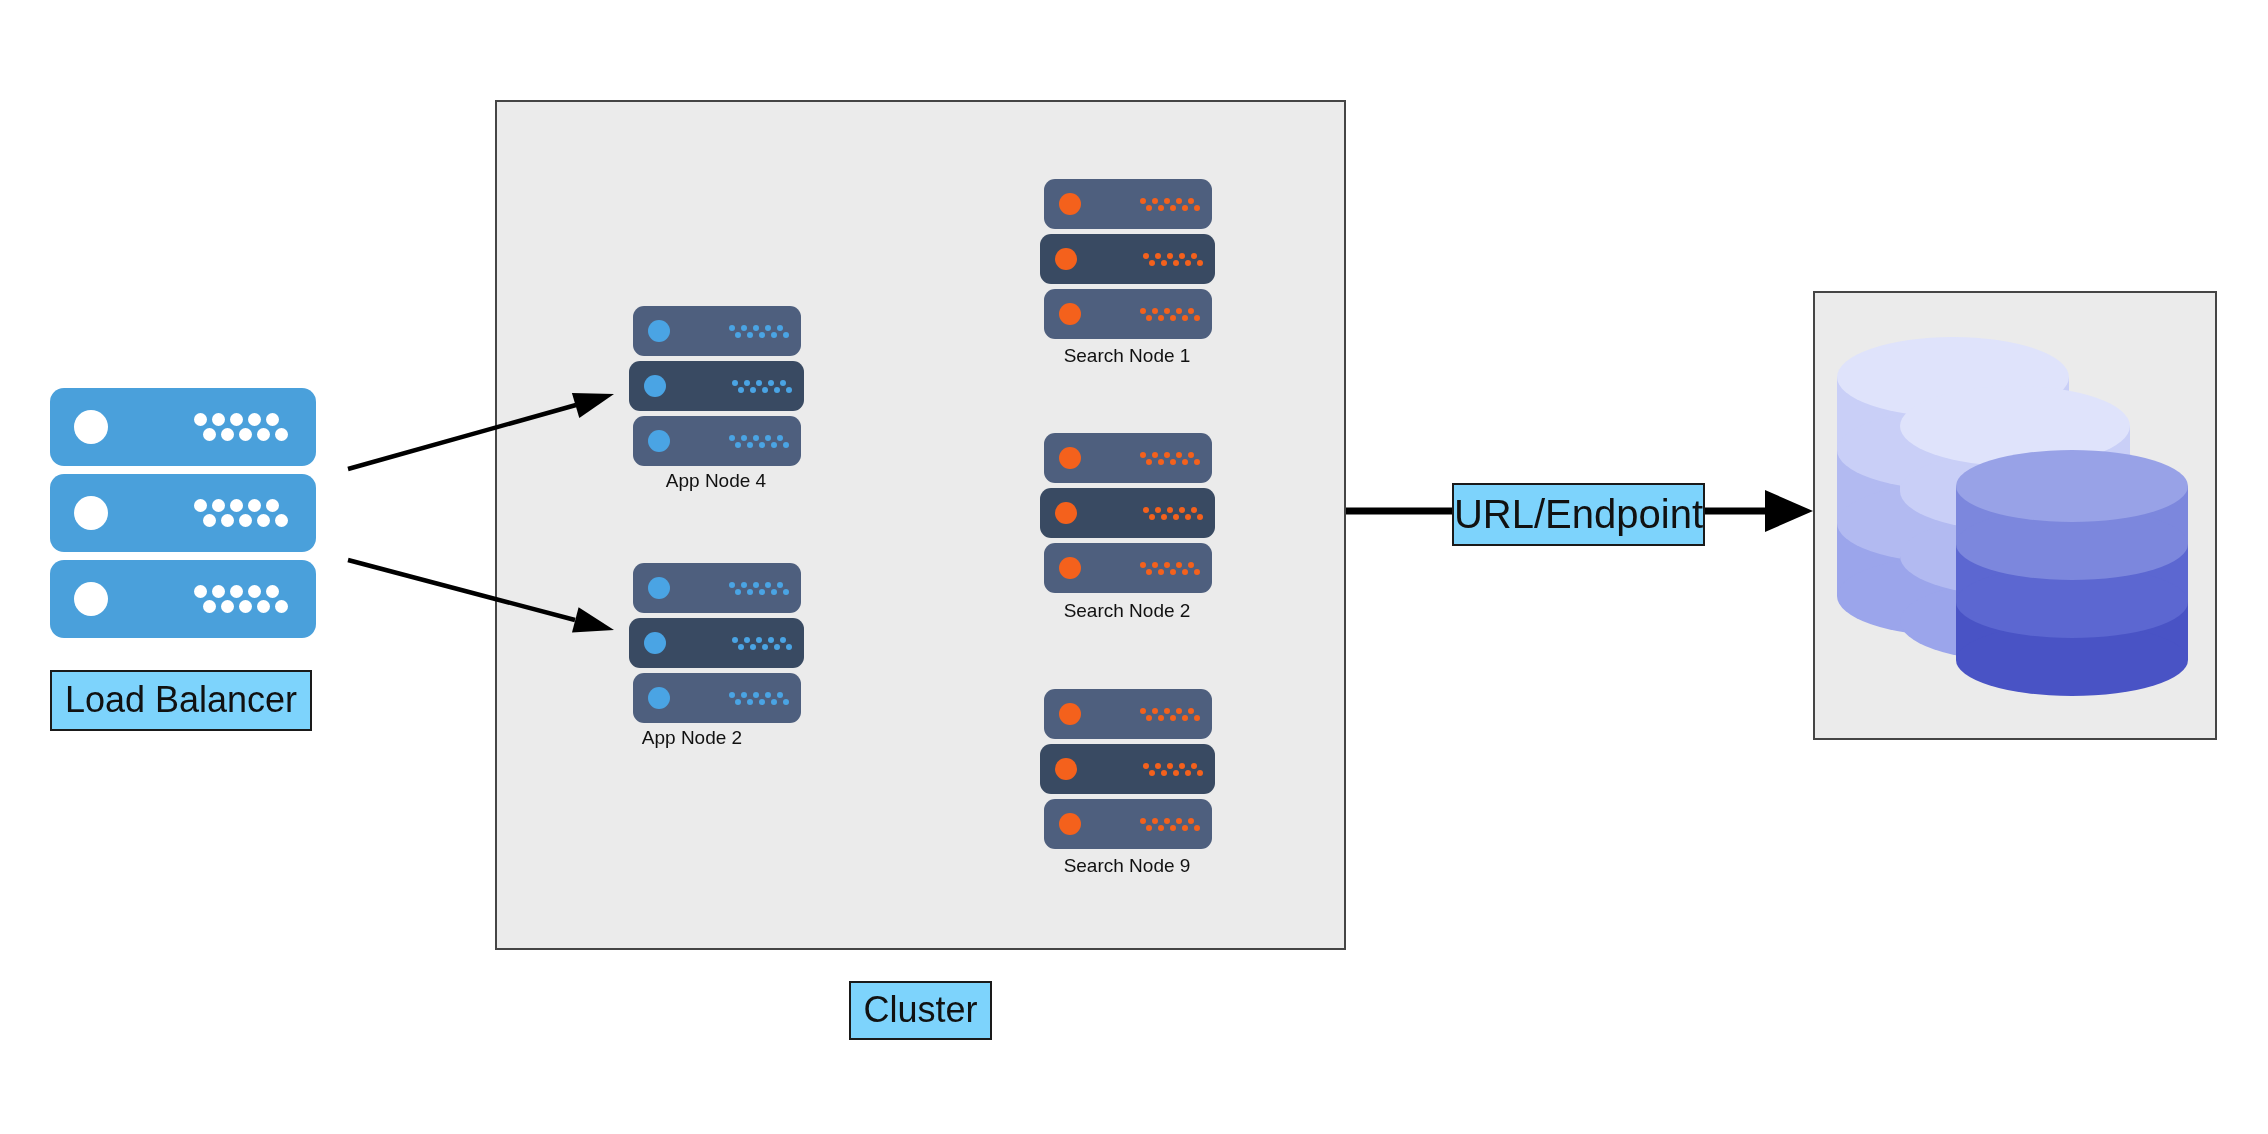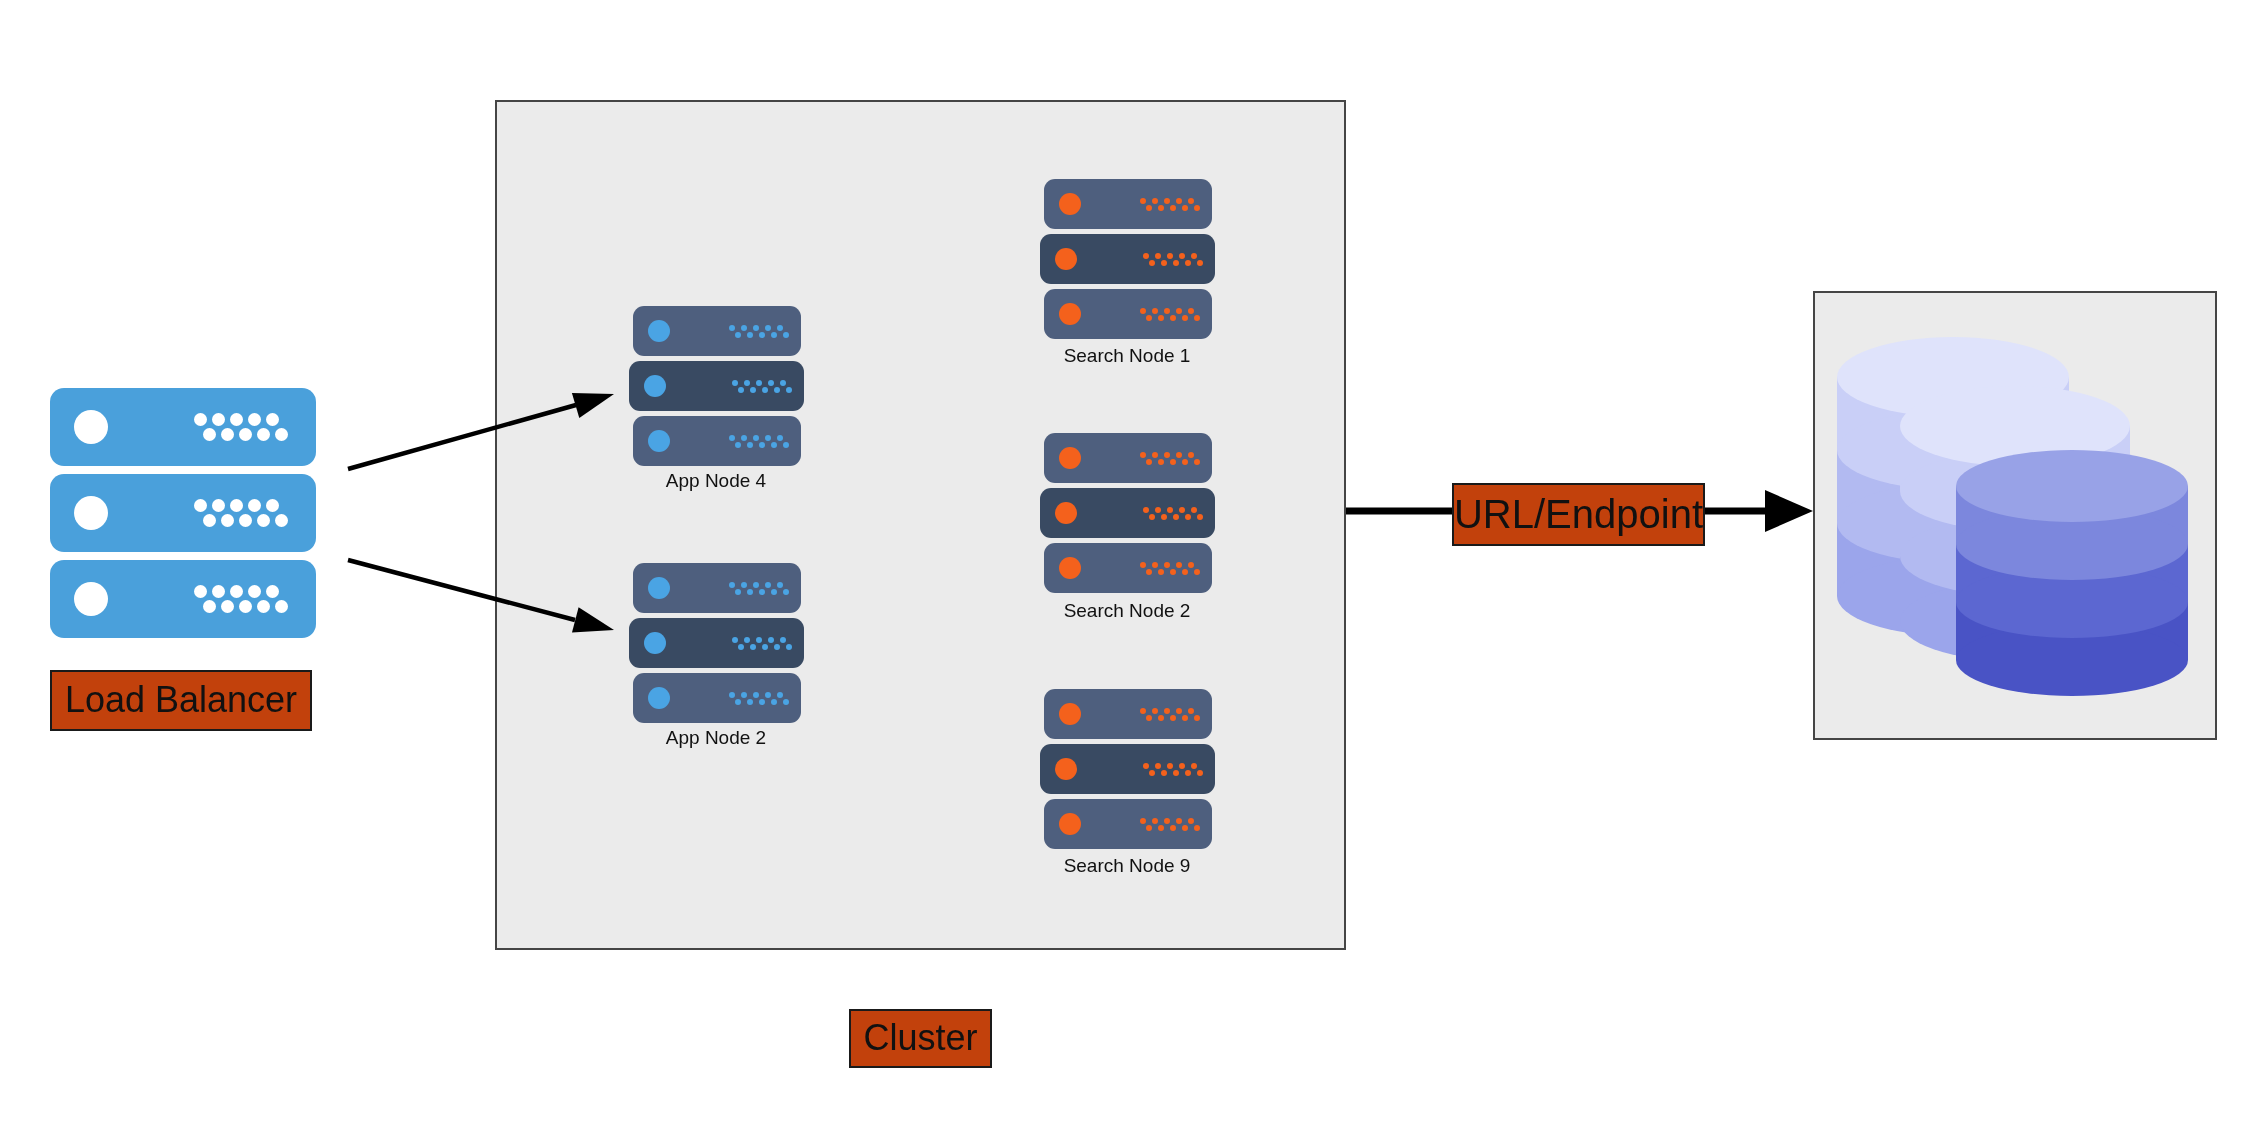--- a/index.html
+++ b/index.html
@@ -7,21 +7,21 @@
     position:relative;width:2268px;height:1134px;overflow:hidden;
     font-family:"Liberation Sans","DejaVu Sans",sans-serif;
     color:var(--text,#111);
   }
   
   .panel{
     position:absolute;background:var(--panel-gray,#ebebeb);
     border:2px solid var(--panel-border,#454545);box-sizing:border-box;z-index:1;
   }
   .label-box{
-    position:absolute;background:#c2410c;border:2px solid var(--label-border,#1a1a1a);
+    position:absolute;background:#7dd3fc;border:2px solid var(--label-border,#1a1a1a);
     box-sizing:border-box;display:flex;flex-direction:column;align-items:center;justify-content:center;
     z-index:4;line-height:1.18;white-space:nowrap;
   }
   
   svg.connectors{position:absolute;left:0;top:0;z-index:2;}
   
   .stack{position:absolute;display:flex;flex-direction:column;align-items:center;z-index:3;}
   .stack .bar{display:flex;align-items:center;box-sizing:border-box;}
   
   .stack.lb{gap:8px;color:#ffffff;}
@@ -460,28 +460,28 @@
             <span class="dot"></span>
             <span class="dot"></span>
             <span class="dot"></span>
             <span class="dot"></span>
           </div>
         </span>
       </div>
   </div>
 
   <div class="node-label" style="left:616px;top:470px;">App Node 4</div>
-  <div class="node-label" style="left:616px;top:727px;text-align:center;">App Node 2</div>
+  <div class="node-label" style="left:592px;top:727px;text-align:center;">App Node 2</div>
   <div class="node-label" style="left:1027px;top:345px;">Search Node 1</div>
   <div class="node-label" style="left:1027px;top:600px;">Search Node 2</div>
   <div class="node-label" style="left:1027px;top:855px;">Search Node 9</div>
 
   <div class="label-box f36" style="left:50px;top:670px;width:262px;height:61px;">
     <span>Load Balancer</span>
   </div>
-  <div class="label-box f36" style="left:849px;top:981px;width:143px;height:59px;margin-top:28px;">
+  <div class="label-box f36" style="left:849px;top:981px;width:143px;height:59px;">
     <span>Cluster</span>
   </div>
   <div class="label-box f40" style="left:1452px;top:483px;width:253px;height:63px;">
     <span>URL/Endpoint</span>
   </div>
 
 </div>
 
 </body></html>

